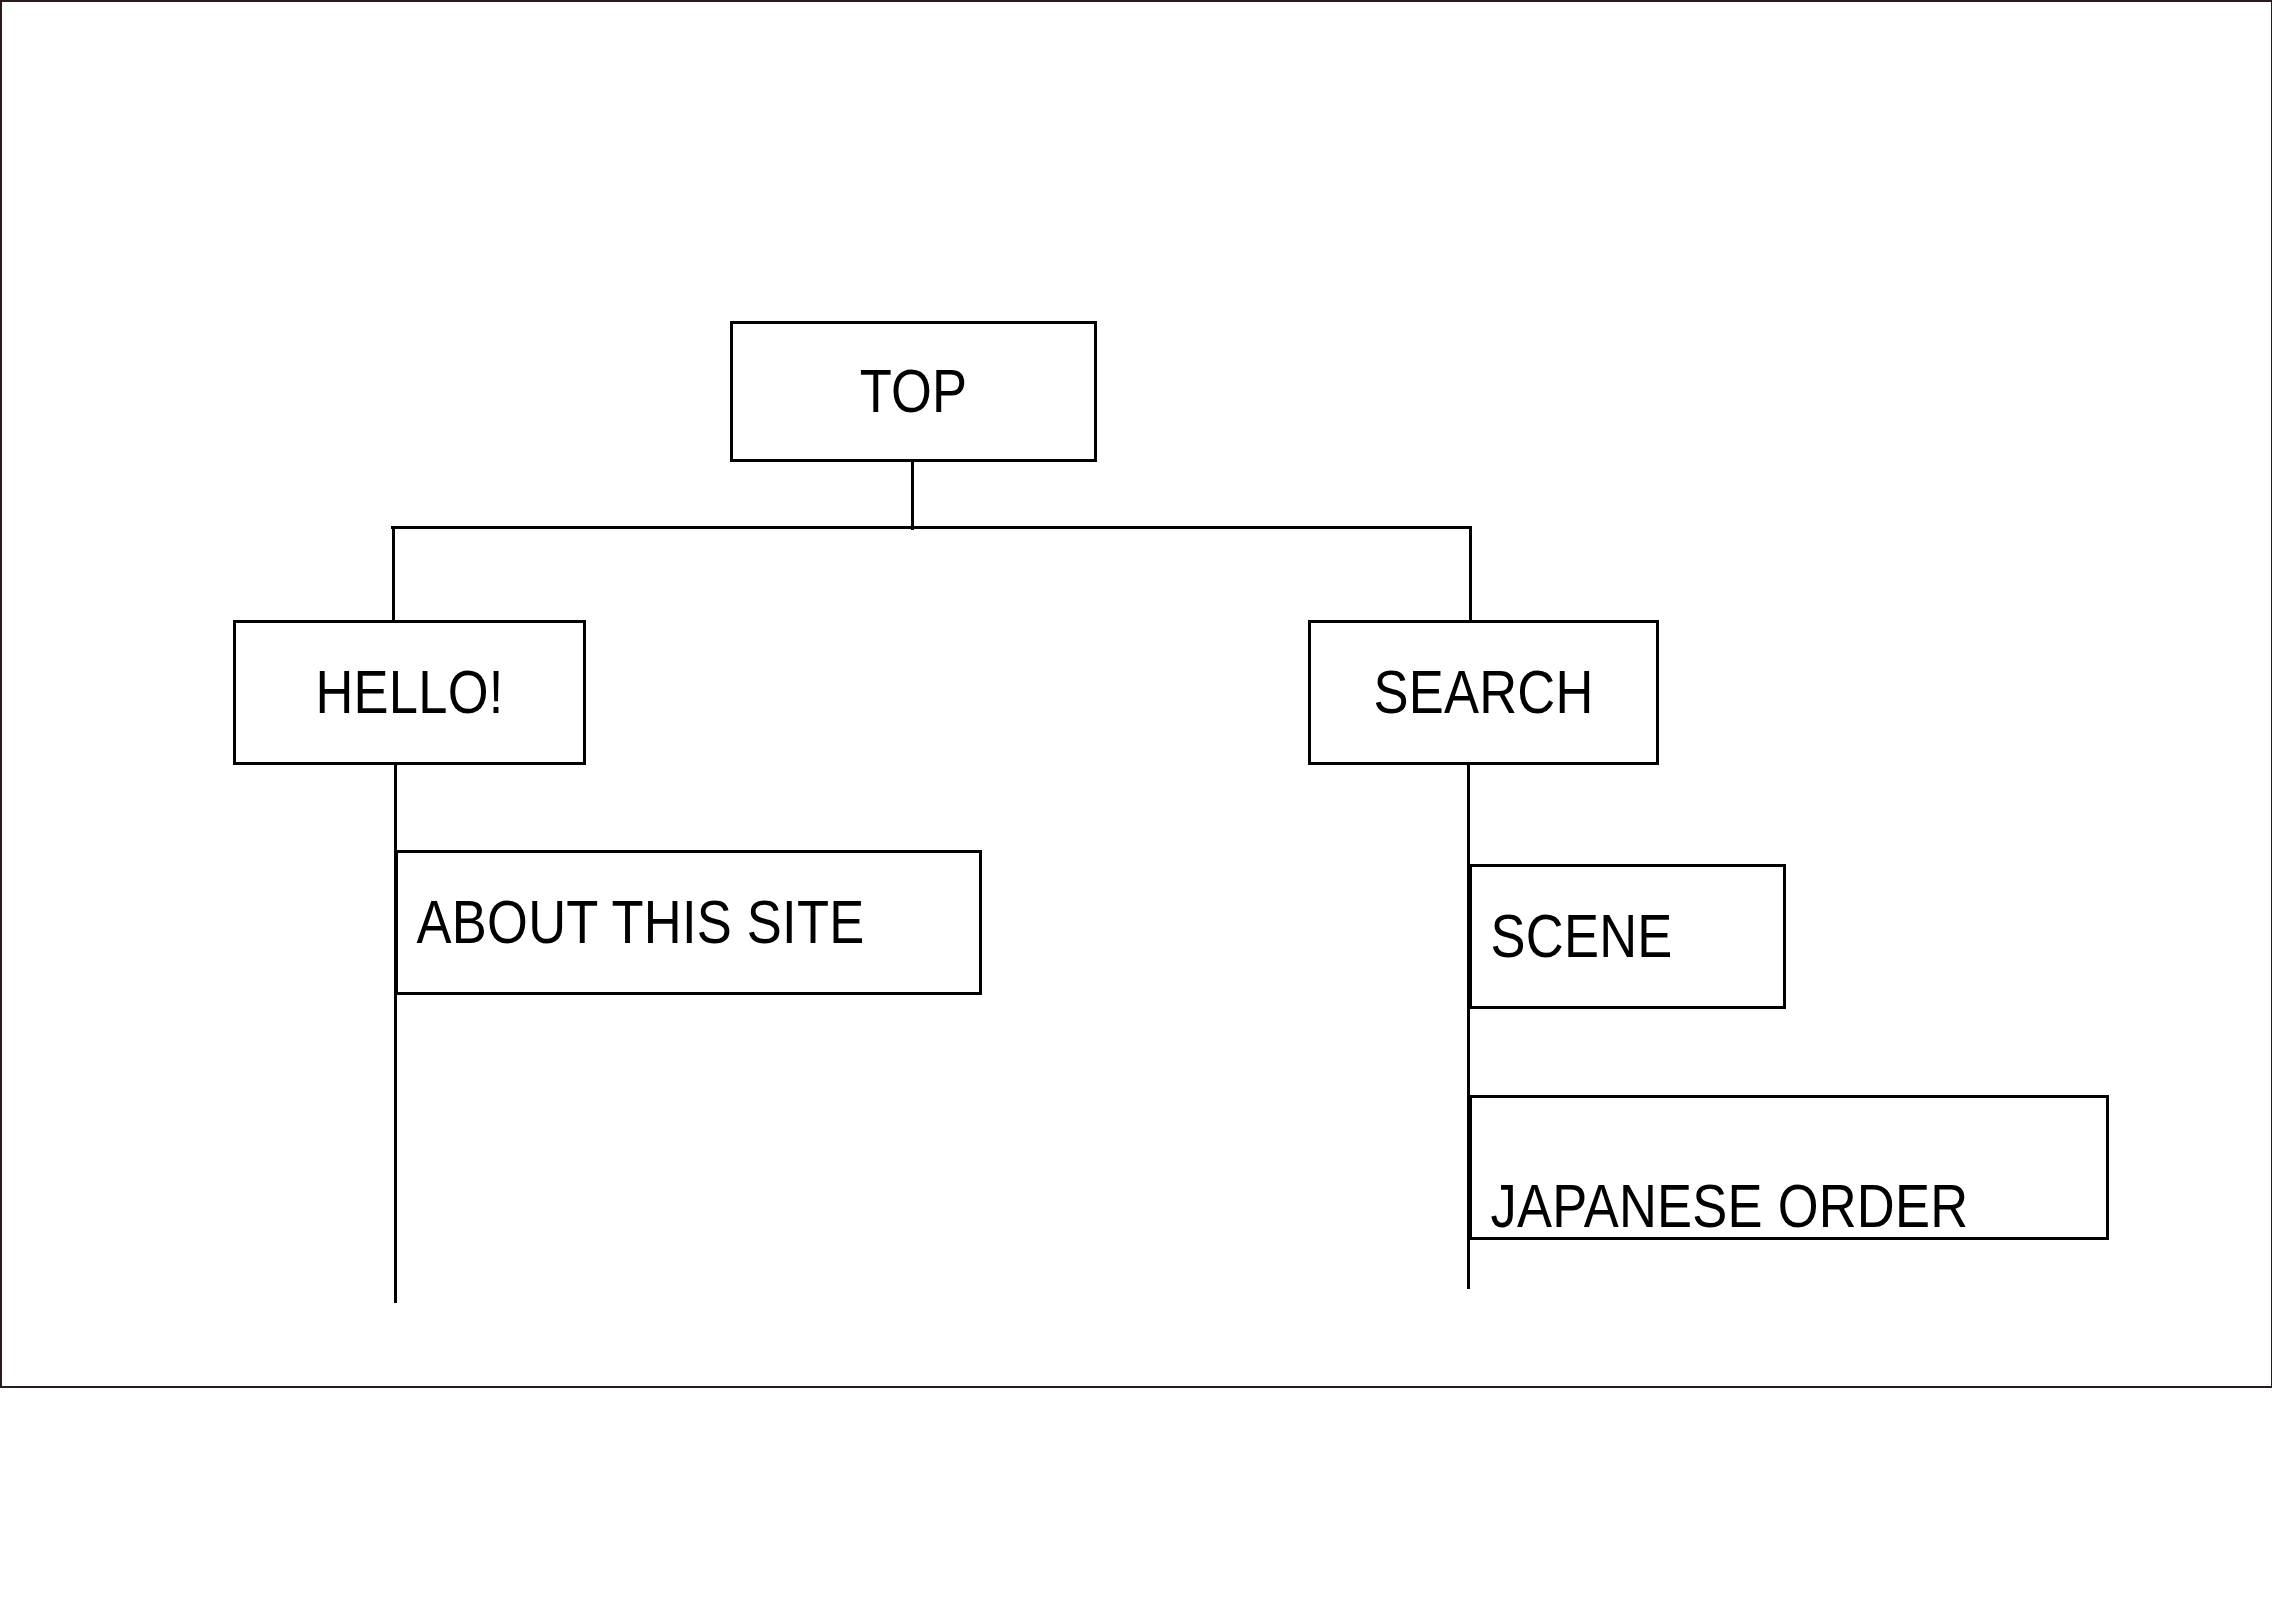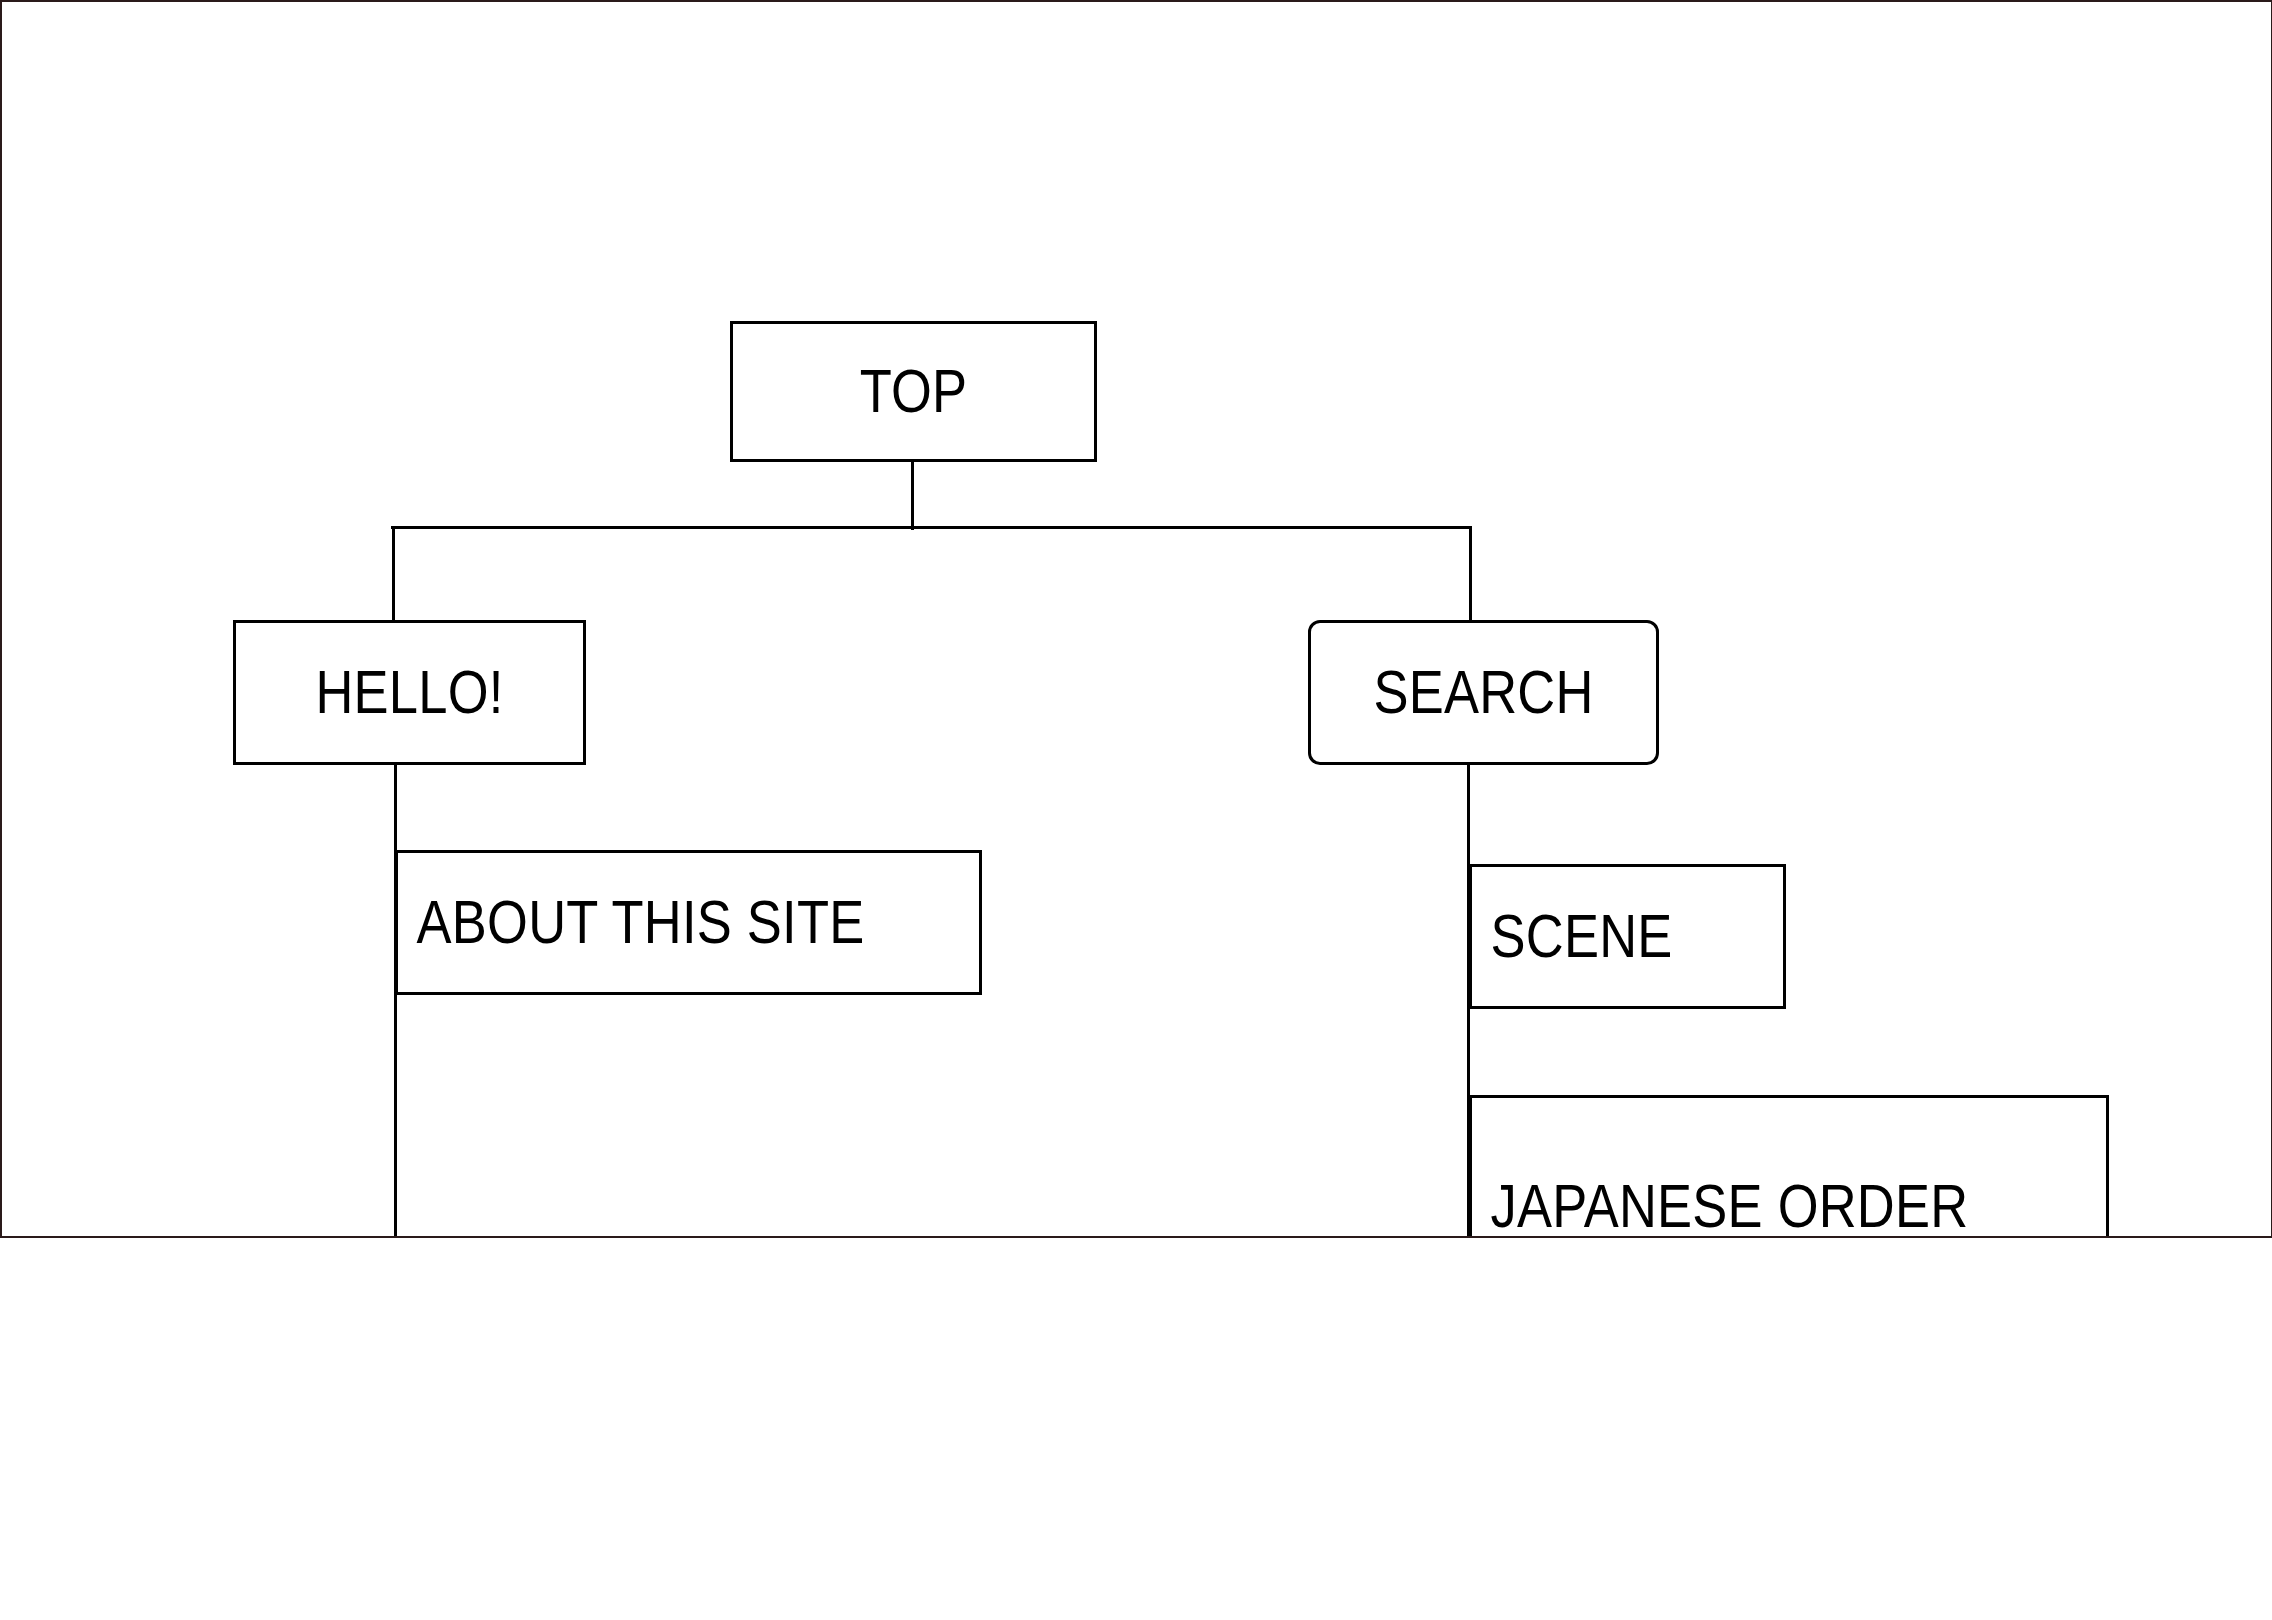--- a/index.html
+++ b/index.html
@@ -5,21 +5,21 @@
 <style>
   html, body {
     margin: 0;
     padding: 0;
     background: #ffffff;
   }
 
   #page {
     position: relative;
     width: 2273px;
-    height: 1238px;
+    height: 1388px;
     background: #ffffff;
     box-sizing: border-box;
     border: 2.5px solid #2a1a1a;
     overflow: hidden;
     font-family: "Liberation Sans", "DejaVu Sans", sans-serif;
   }
 
   
   #diagram {
     position: absolute;
@@ -65,21 +65,21 @@
   }
   .node.leftalign .label {
     text-align: left;
     padding-left: 21.6px;
     --anchor: left;
   }
 
   
   #node-top        { left: 728px; top: 319px;  width: 367px;  height: 141px; }
   #node-hello      { left: 231px;  top: 618px;  width: 353px;  height: 145px; align-items: center; }
-  #node-search     { left: 1306px; top: 618px;  width: 351px;  height: 145px; border-radius: 12px; }
+  #node-search     { left: 1306px; top: 618px;  width: 351px;  height: 145px; }
   #node-about      { left: 393px;  top: 848px; width: 587px;  height: 145px; }
   #node-howto      { left: 393px;  top: 1078px; width: 474px;  height: 145px; }
   #node-scene      { left: 1467px; top: 862px; width: 317px;  height: 145px; }
   #node-japanese   { left: 1467px; top: 1093px; width: 640px; height: 145px; align-items: flex-end; }
 
   
   
   #conn-top-drop   { left: 909px; top: 458px;  height: 70px; }
   
   #conn-bus        { left: 389px;  top: 524px;  width: 1080px; }

